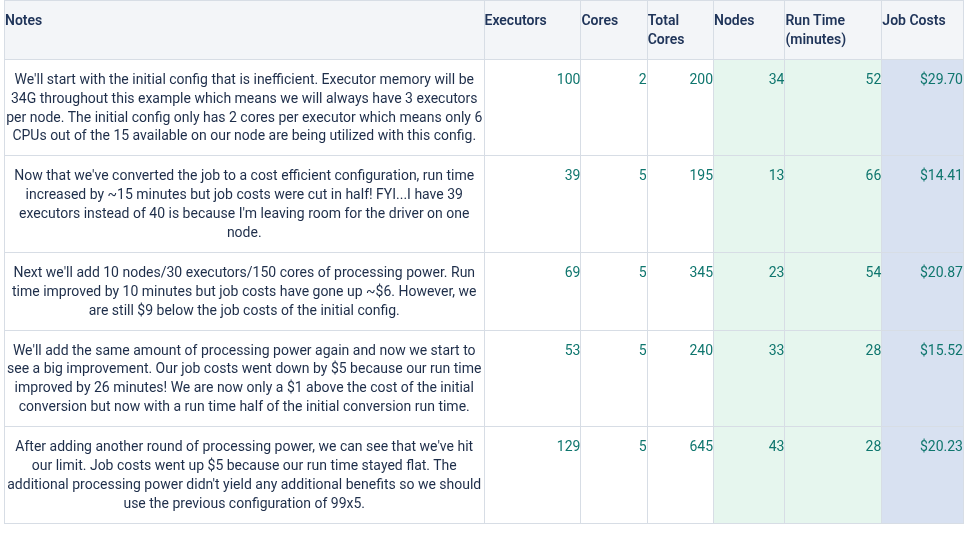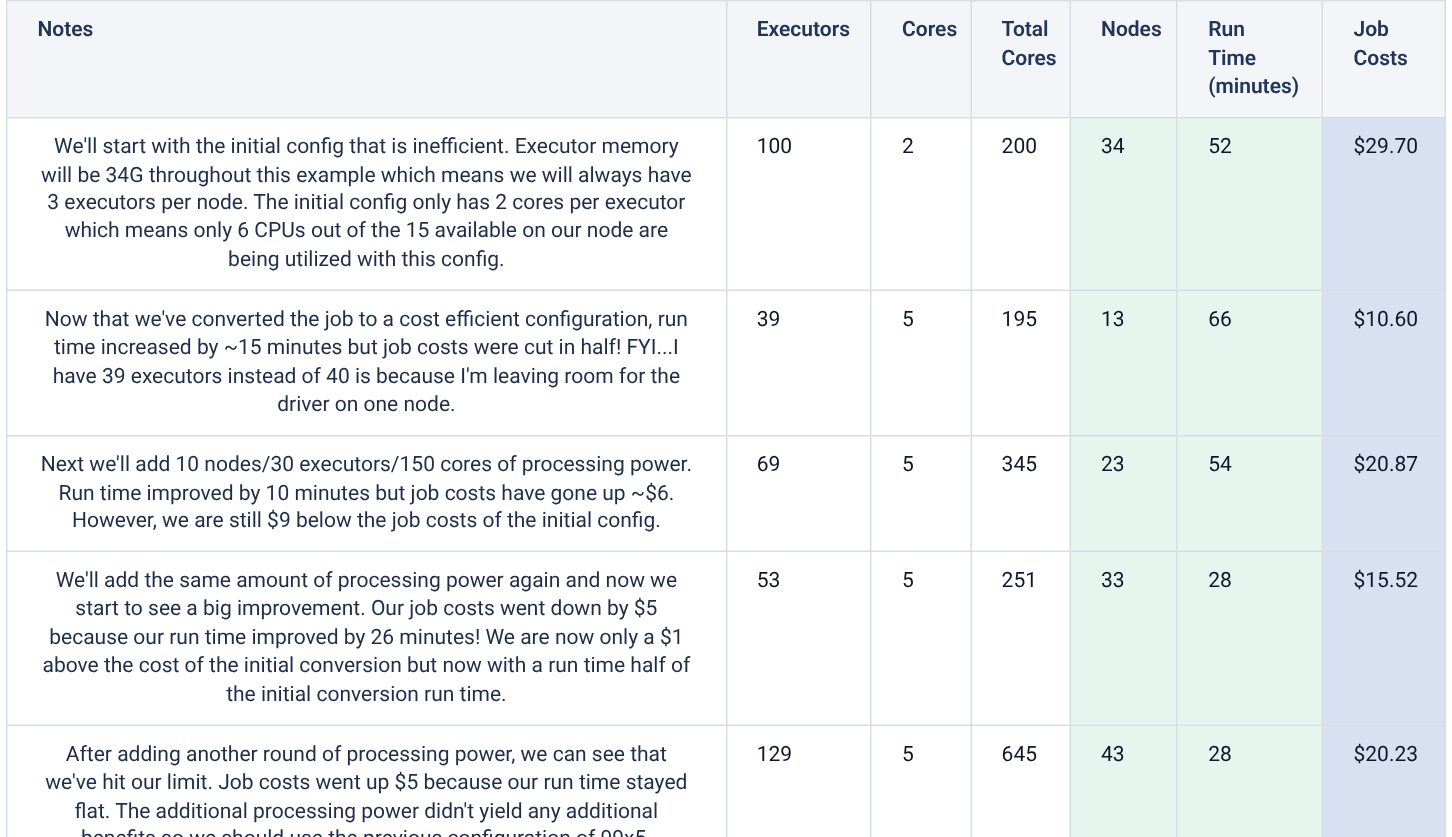--- a/index.html
+++ b/index.html
@@ -13,37 +13,38 @@
     width: 968px;
   }
   table {
     border-collapse: collapse;
     width: 960px;
     margin: 0 4px;
     table-layout: fixed;
   }
   th, td {
     border: 1px solid #d7dde5;
-    padding: 10px 20px;
+    padding: 10px 0;
     vertical-align: top;
     text-align: left;
     line-height: 1.35;
   }
   th {
     background: #f3f5f8;
     color: #20355a;
     font-weight: 600;
     font-size: 14px;
   }
   td.notes {
     color: #1e2e4a;
     text-align: center;
   }
   td.num {
-    color: #0f172a;
+    color: #0f766e;
+    text-align: right;
   }
   td.hl-green {
     background: #e6f6ee;
   }
   td.hl-blue {
     background: #d8e1f1;
     margin-left: 32px;
   }
   
   col.c-notes   { width: 470px; }
@@ -88,36 +89,36 @@
       <td class="num hl-green">52</td>
       <td class="num hl-blue">$29.70</td>
     </tr>
     <tr>
       <td class="notes">Now that we've converted the job to a cost efficient configuration, run time increased by ~15 minutes but job costs were cut in half!  FYI...I have 39 executors instead of 40 is because I'm leaving room for the driver on one node.</td>
       <td class="num">39</td>
       <td class="num">5</td>
       <td class="num">195</td>
       <td class="num hl-green">13</td>
       <td class="num hl-green">66</td>
-      <td class="num hl-blue">$10.60</td>
+      <td class="num hl-blue">$14.41</td>
     </tr>
     <tr>
       <td class="notes">Next we'll add 10 nodes/30 executors/150 cores of processing power.   Run time improved by 10 minutes but job costs have gone up ~$6.  However, we are still $9 below the job costs of the initial config.</td>
       <td class="num">69</td>
       <td class="num">5</td>
       <td class="num">345</td>
       <td class="num hl-green">23</td>
       <td class="num hl-green">54</td>
       <td class="num hl-blue">$20.87</td>
     </tr>
     <tr>
       <td class="notes">We'll add the same amount of processing power again and now we start to see a big improvement.  Our job costs went down by $5 because our run time improved by 26 minutes!  We are now only a $1 above the cost of the initial conversion but now with a run time half of the initial conversion run time.</td>
       <td class="num">53</td>
       <td class="num">5</td>
-      <td class="num">251</td>
+      <td class="num">240</td>
       <td class="num hl-green">33</td>
       <td class="num hl-green">28</td>
       <td class="num hl-blue">$15.52</td>
     </tr>
     <tr>
       <td class="notes">After adding another round of processing power, we can see that we've hit our limit.  Job costs went up $5 because our run time stayed flat. The additional processing power didn't yield any additional benefits so we should use the previous configuration of 99x5.</td>
       <td class="num">129</td>
       <td class="num">5</td>
       <td class="num">645</td>
       <td class="num hl-green">43</td>

